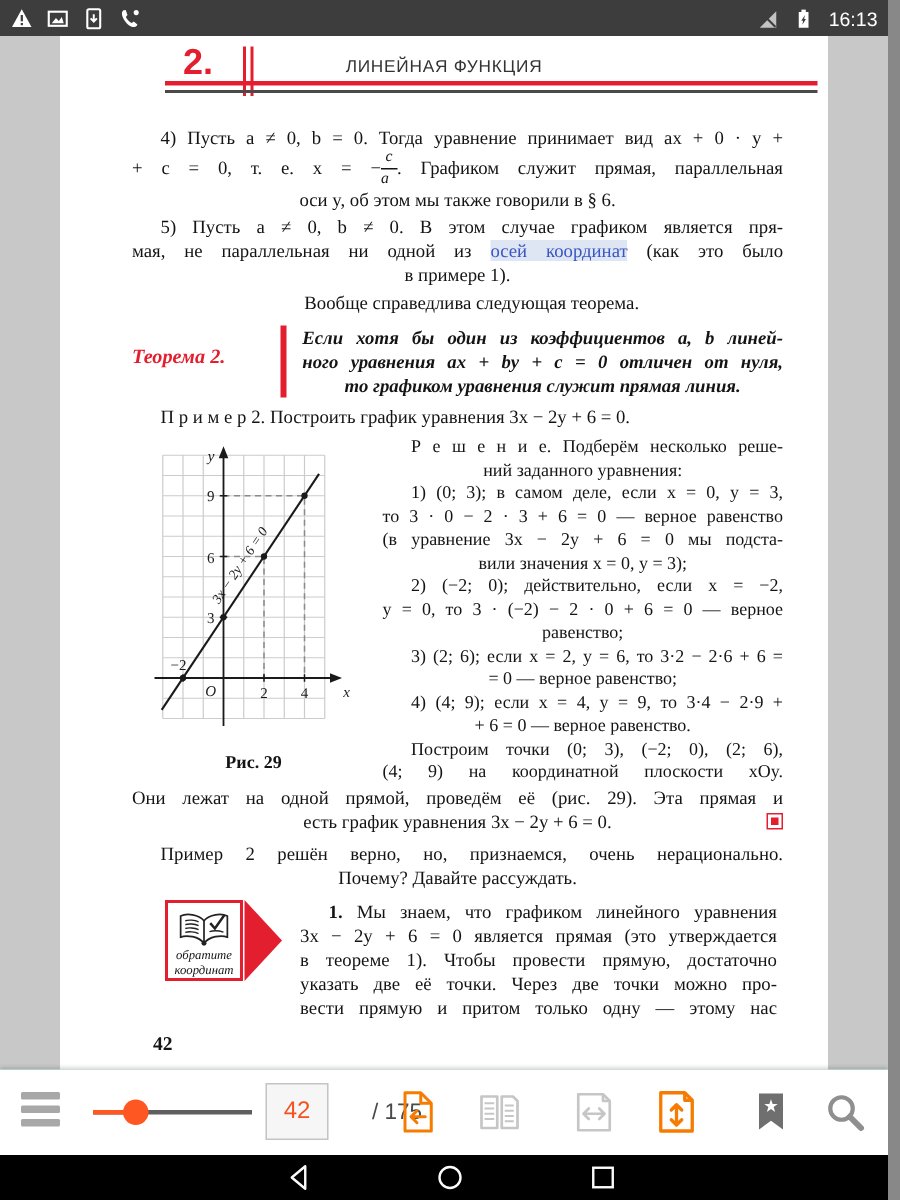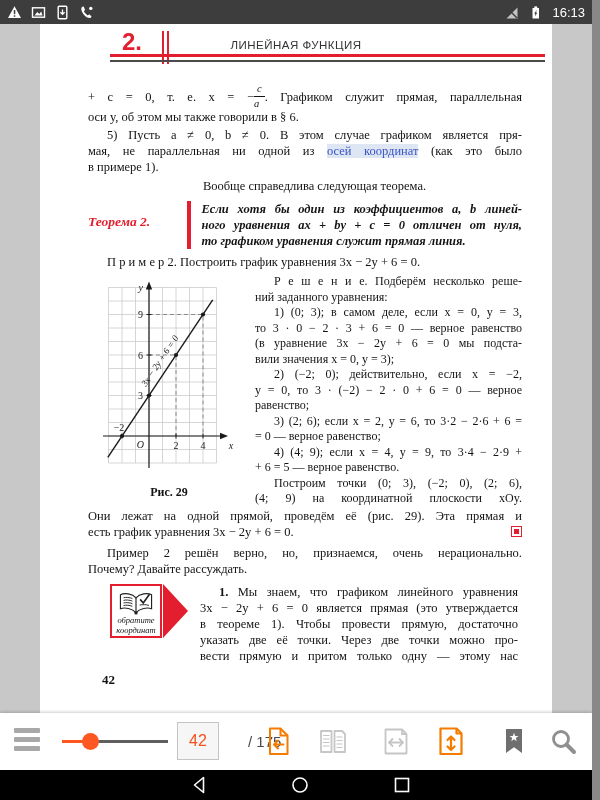--- a/index.html
+++ b/index.html
@@ -21,21 +21,21 @@
              font-weight: bold; font-size: 24px; color: #e31f2f; }
   .hdr-bars { position: absolute; left: 122px; top: 7px; width: 7px; height: 33px;
               border-left: 2.5px solid #e31f2f; border-right: 2.5px solid #e31f2f; }
   .hdr-title { position: absolute; left: 0; right: 0; top: 15px; text-align: center;
                font-family: "Liberation Sans", sans-serif; font-size: 11.5px; letter-spacing: .5px; color: #333; }
   .hdr-rule-red  { position: absolute; left: 70px; right: 7px; top: 30px; height: 2.5px; background: #e31f2f; }
   .hdr-rule-gray { position: absolute; left: 70px; right: 7px; top: 36px; height: 1.5px; background: #4a4a4a; }
 
   .body { position: absolute; left: 48px; right: 30px; top: 60px; font-size: 12.5px; line-height: 16px; color: #141414; }
   .jl { text-align: justify; text-align-last: justify; }
-  .ll { text-align: left; }
+  .ll { text-align: center; }
   .ind { text-indent: 19px; }
   .ref-link { color: #3a55c4; background: #dfe6f3; text-decoration: none; cursor: pointer; }
   .frac { display: inline-block; vertical-align: -0.55em; text-align: center; font-style: italic;
           font-size: 10.5px; line-height: 1; }
   .frac-num { display: block; padding: 0 3px 1.5px; border-bottom: 1px solid #141414; }
   .frac-den { display: block; padding-top: 1.5px; }
   .p-block { margin-top: 2px; }
 
   .theorem { display: flex; margin: 7px 0 5px; }
   .th-label { flex: none; width: 99px; color: #e31f2f; font-weight: bold; font-style: italic;
@@ -130,20 +130,21 @@
 
       <div class="hdr-num">2.</div>
       <div class="hdr-bars"></div>
       <div class="hdr-title">ЛИНЕЙНАЯ ФУНКЦИЯ</div>
       <div class="hdr-rule-red"></div>
       <div class="hdr-rule-gray"></div>
 
       <div class="body">
 
         <div>
+          <div class="jl ind">4) Пусть a ≠ 0, b = 0. Тогда уравнение принимает вид ax + 0 · y +</div>
           <div class="jl"><span>+ c = 0, т. е. x = −</span><span class="frac"><span class="frac-num">c</span><span class="frac-den">a</span></span><span>. Графиком служит прямая, параллельная</span></div>
           <div class="ll">оси y, об этом мы также говорили в § 6.</div>
         </div>
 
         <div class="p-block">
           <div class="jl ind">5) Пусть a ≠ 0, b ≠ 0. В этом случае графиком является пря-</div>
           <div class="jl"><span>мая, не параллельная ни одной из </span><a class="ref-link">осей координат</a><span> (как это было</span></div>
           <div class="ll">в примере 1).</div>
         </div>
 
@@ -195,21 +196,21 @@
             <div class="jl ind">1) (0; 3); в самом деле, если x = 0, y = 3,</div>
             <div class="jl">то 3 · 0 − 2 · 3 + 6 = 0 — верное равенство</div>
             <div class="jl">(в уравнение 3x − 2y + 6 = 0 мы подста-</div>
             <div class="ll">вили значения x = 0, y = 3);</div>
             <div class="jl ind">2) (−2; 0); действительно, если x = −2,</div>
             <div class="jl">y = 0, то 3 · (−2) − 2 · 0 + 6 = 0 — верное</div>
             <div class="ll">равенство;</div>
             <div class="jl ind">3) (2; 6); если x = 2, y = 6, то 3·2 − 2·6 + 6 =</div>
             <div class="ll">= 0 — верное равенство;</div>
             <div class="jl ind">4) (4; 9); если x = 4, y = 9, то 3·4 − 2·9 +</div>
-            <div class="ll">+ 6 = 5 — верное равенство.</div>
+            <div class="ll">+ 6 = 0 — верное равенство.</div>
             <div class="jl ind">Построим точки (0; 3), (−2; 0), (2; 6),</div>
             <div class="jl">(4; 9) на координатной плоскости xOy.</div>
           </div>
         </div>
 
         <div class="after-p">
           <div class="jl">Они лежат на одной прямой, проведём её (рис. 29). Эта прямая и</div>
           <div class="ll rel"><span>есть график уравнения 3x − 2y + 6 = 0.</span><span class="qed"></span></div>
         </div>
 

